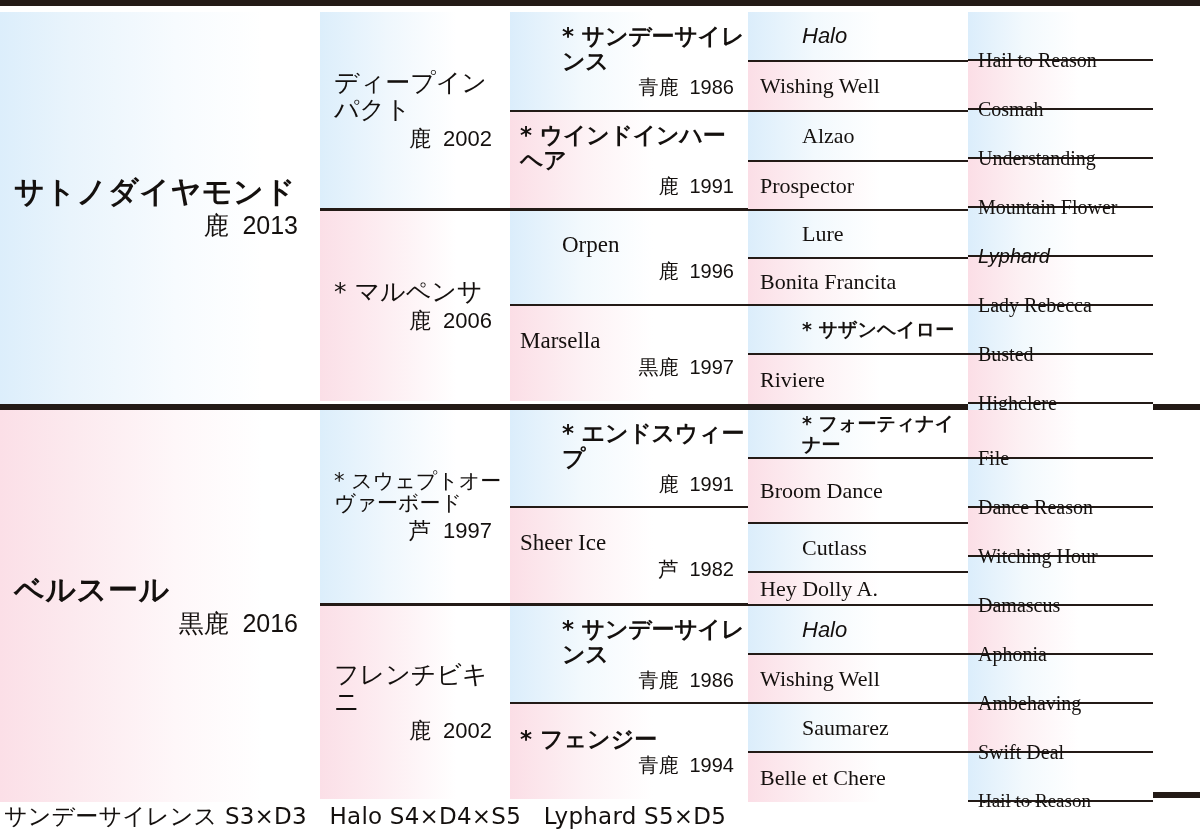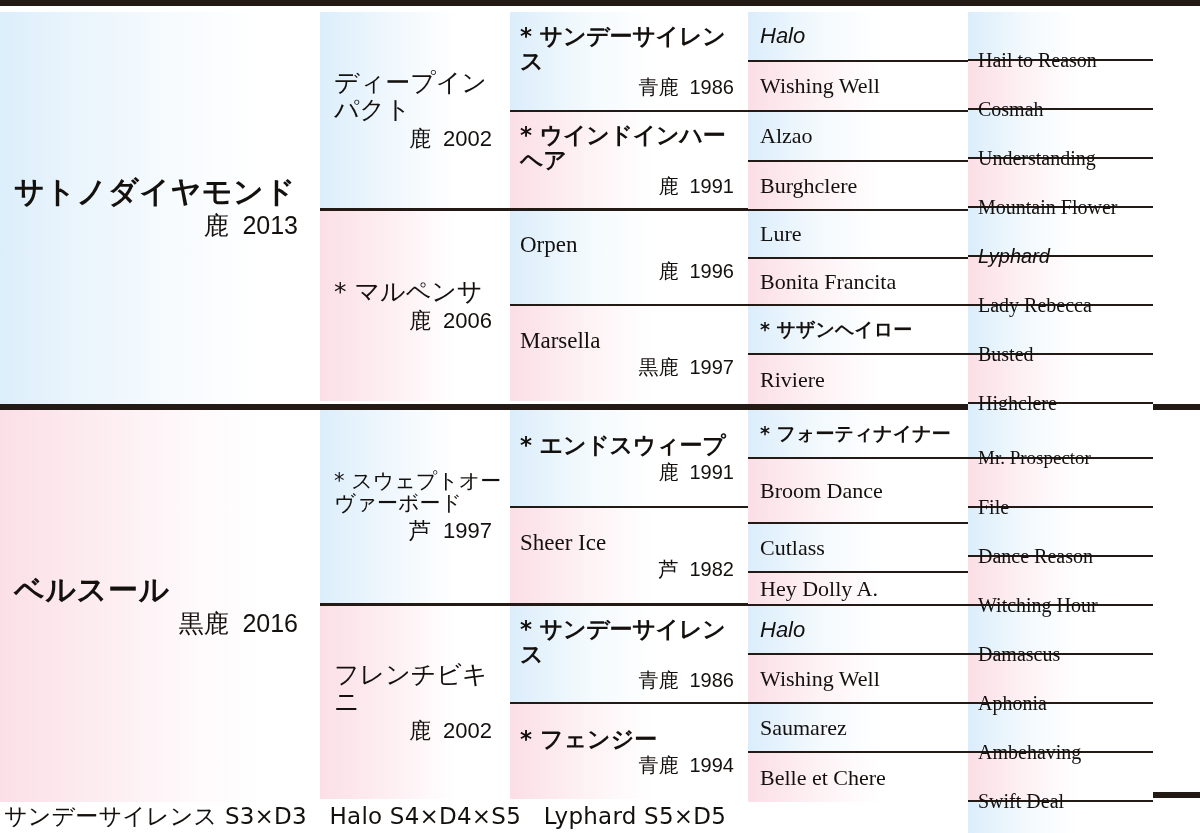--- a/index.html
+++ b/index.html
@@ -30,21 +30,21 @@
     overflow:hidden;
   }
   .cell.bsep{border-bottom:3px solid #231a16;}
   .cell.bsep-thin{border-bottom:2px solid #231a16;}
 
   
   .g-blue{background:linear-gradient(to right,#dceefb 0%,#e9f4fc 22%,#f7fbfe 55%,#ffffff 82%);}
   .g-pink{background:linear-gradient(to right,#fbdfe7 0%,#fce9ee 22%,#fef7f9 55%,#ffffff 82%);}
   .g-blue-n{background:linear-gradient(to right,#dceefb 0%,#eff7fd 35%,#ffffff 72%);}
   .g-pink-n{background:linear-gradient(to right,#fbdfe7 0%,#fdeef2 35%,#ffffff 72%);}
-  .g-blue-s{background:linear-gradient(to right,#dbedfb 0%,#f2f9fd 30%,#ffffff 60%);}
+  .g-blue-s{background:linear-gradient(to right,#dbedfb 0%,#f2f9fd 30%,#ffffff 60%);padding-left:42px;}
   .g-pink-s{background:linear-gradient(to right,#fbdee6 0%,#fdf1f4 30%,#ffffff 60%);}
 
   
   .c1{width:320px;}
   .c2{width:190px;}
   .c3{width:238px;}
   .c4{width:220px;}
   .c5{width:185px;}
 
   
@@ -158,21 +158,21 @@
             <div class="cell g-blue-s bsep-thin" style="height:50px">
               <span class="nm ital">Halo</span>
             </div>
             <div class="cell g-pink-s bsep-thin" style="height:50px">
               <span class="nm">Wishing Well</span>
             </div>
             <div class="cell g-blue-s bsep-thin" style="height:50px">
               <span class="nm">Alzao</span>
             </div>
             <div class="cell g-pink-s bsep-thin" style="height:49px">
-              <span class="nm">Burghclere</span>
+              <span class="nm">Prospector</span>
             </div>
             <div class="cell g-blue-s bsep-thin" style="height:48px">
               <span class="nm">Lure</span>
             </div>
             <div class="cell g-pink-s bsep-thin" style="height:47px">
               <span class="nm">Bonita Francita</span>
             </div>
             <div class="cell g-blue-s bsep-thin" style="height:49px">
               <span class="nm jp">* サザンヘイロー</span>
             </div>
@@ -308,23 +308,20 @@
             </div>
             <div class="cell g-blue-s bsep-thin" style="height:49px">
               <span class="nm">Saumarez</span>
             </div>
             <div class="cell g-pink-s" style="height:49px">
               <span class="nm">Belle et Chere</span>
             </div>
           </div>
 
           <div class="c5">
-            <div class="leaf g-blue-s sep small">
-                <span class="t">Mr. Prospector</span>
-              </div>
             <div class="leaf g-pink-s sep">
                 <span class="t">File</span>
               </div>
             <div class="leaf g-blue-s sep">
                 <span class="t">Dance Reason</span>
               </div>
             <div class="leaf g-pink-s sep">
                 <span class="t">Witching Hour</span>
               </div>
             <div class="leaf g-blue-s sep">

